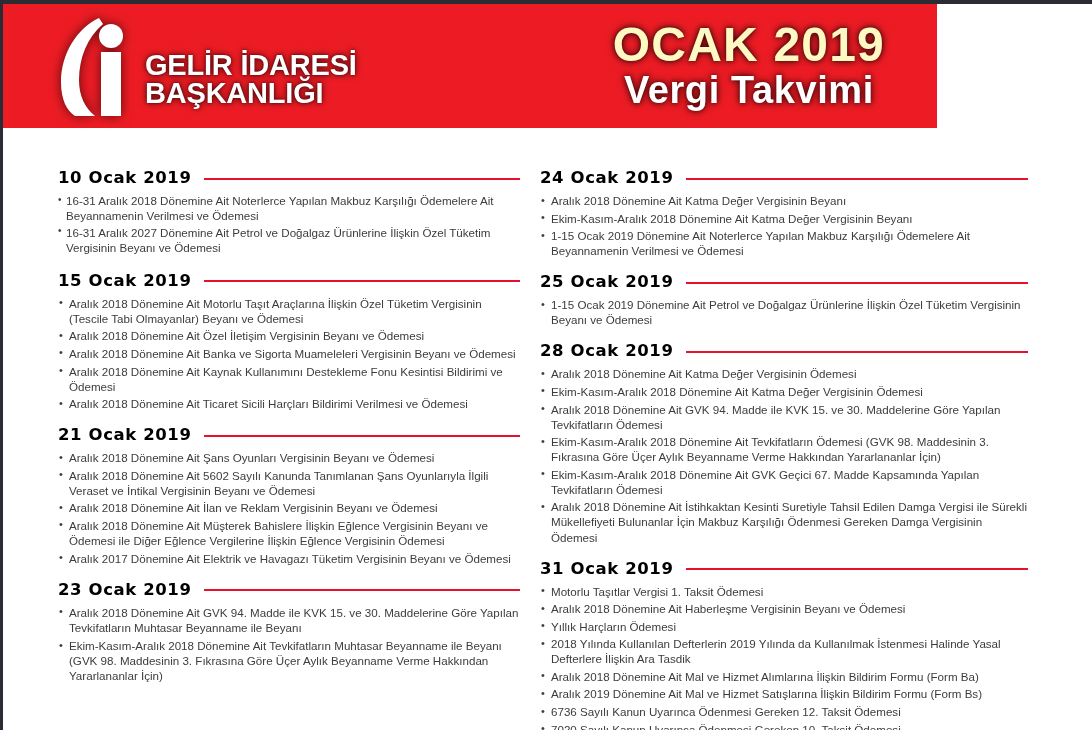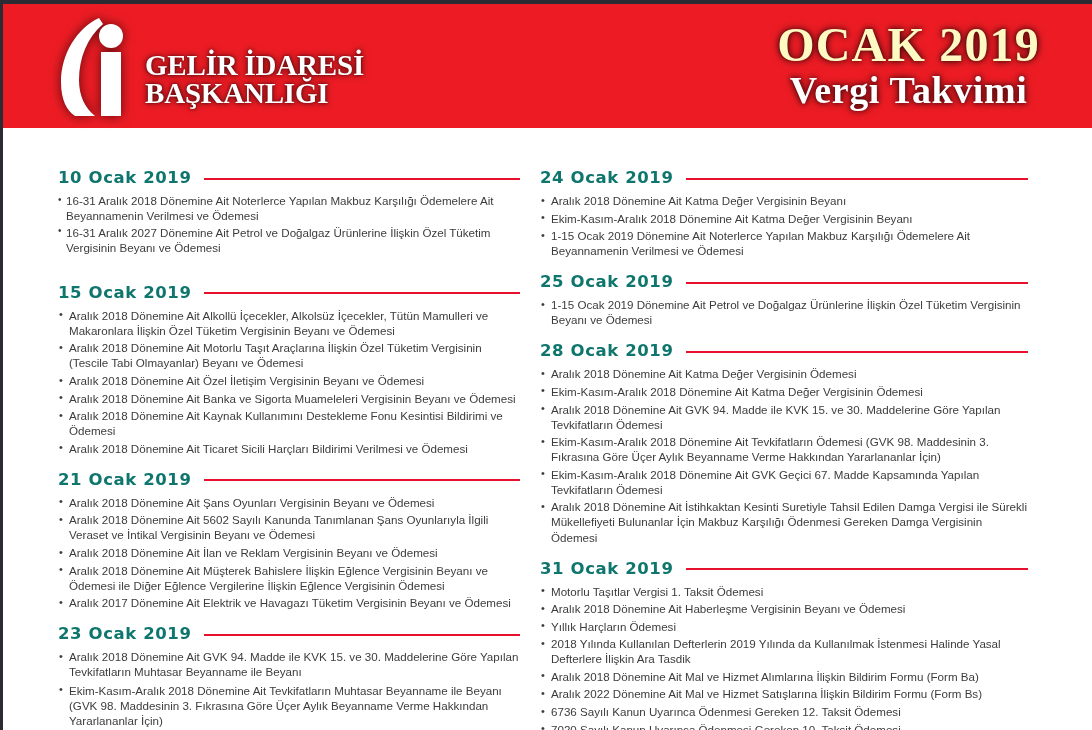--- a/index.html
+++ b/index.html
@@ -34,24 +34,23 @@
     top: 0; left: 0;
     width: 3px;
     height: 730px;
     background: #2b2b33;
   }
 
   
   #header {
     position: absolute;
     top: 4px; left: 3px;
-    width: 1089px;
+    width: 934px;
     height: 124px;
     background: #ED1C24;
-    font-family: Liberation Serif, serif;
   }
 
   
   .logo-lockup {
     position: absolute;
     left: 52px;
     top: 12px;
     display: flex;
     align-items: flex-end;
     gap: 4px;
@@ -115,21 +114,21 @@
 
   
   .section { margin-bottom: 0; }
   .section-head {
     display: flex;
     align-items: center;
     gap: 12px;
     margin-bottom: 6px;
   }
   .section-date {
-    color: #0f766e;
+    color: #000000;
     font-weight: bold;
     font-size: 16.5px;
     letter-spacing: 0.6px;
     white-space: nowrap;
     font-family: "DejaVu Sans", "Liberation Sans", sans-serif;
   }
   .section-rule {
     flex: 1 1 auto;
     height: 2px;
     background: #E8112D;
@@ -155,21 +154,21 @@
     left: 1px;
     top: -0.5px;
     color: #3C3C3E;
     font-size: 11px;
   }
   
   ul.items.tight li { padding-left: 8px; }
   ul.items.tight li::before { left: 0px; font-size: 10px; }
 
   
-  .sp-a ul.items { margin-bottom: 28px; }
+  .sp-a ul.items { margin-bottom: 16px; }
   .sp-b ul.items li { margin-bottom: 3.5px; }
   .sp-c ul.items li { margin-bottom: 2.5px; }
 </style>
 </head>
 <body>
 
 <div id="page">
 
   <div class="top-rule"></div>
   <div class="left-rule"></div>
@@ -209,21 +208,20 @@
           <li>16-31 Aralık 2027 Dönemine Ait Petrol ve Doğalgaz Ürünlerine İlişkin Özel Tüketim Vergisinin Beyanı ve Ödemesi</li>
         </ul>
       </div>
 
       <div class="section sp-c">
         <div class="section-head">
           <div class="section-date">15 Ocak 2019</div>
           <div class="section-rule"></div>
         </div>
         <ul class="items">
-          <li>Aralık 2018 Dönemine Ait Alkollü İçecekler, Alkolsüz İçecekler, Tütün Mamulleri ve Makaronlara İlişkin Özel Tüketim Vergisinin Beyanı ve Ödemesi</li>
           <li>Aralık 2018 Dönemine Ait Motorlu Taşıt Araçlarına İlişkin Özel Tüketim Vergisinin (Tescile Tabi Olmayanlar) Beyanı ve Ödemesi</li>
           <li>Aralık 2018 Dönemine Ait Özel İletişim Vergisinin Beyanı ve Ödemesi</li>
           <li>Aralık 2018 Dönemine Ait Banka ve Sigorta Muameleleri Vergisinin Beyanı ve Ödemesi</li>
           <li>Aralık 2018 Dönemine Ait Kaynak Kullanımını Destekleme Fonu Kesintisi Bildirimi ve Ödemesi</li>
           <li>Aralık 2018 Dönemine Ait Ticaret Sicili Harçları Bildirimi Verilmesi ve Ödemesi</li>
         </ul>
       </div>
 
       <div class="section sp-c">
         <div class="section-head">
@@ -296,21 +294,21 @@
         <div class="section-head">
           <div class="section-date">31 Ocak 2019</div>
           <div class="section-rule"></div>
         </div>
         <ul class="items">
           <li>Motorlu Taşıtlar Vergisi 1. Taksit Ödemesi</li>
           <li>Aralık 2018 Dönemine Ait Haberleşme Vergisinin Beyanı ve Ödemesi</li>
           <li>Yıllık Harçların Ödemesi</li>
           <li>2018 Yılında Kullanılan Defterlerin 2019 Yılında da Kullanılmak İstenmesi Halinde Yasal Defterlere İlişkin Ara Tasdik</li>
           <li>Aralık 2018 Dönemine Ait Mal ve Hizmet Alımlarına İlişkin Bildirim Formu (Form Ba)</li>
-          <li>Aralık 2022 Dönemine Ait Mal ve Hizmet Satışlarına İlişkin Bildirim Formu  (Form Bs)</li>
+          <li>Aralık 2019 Dönemine Ait Mal ve Hizmet Satışlarına İlişkin Bildirim Formu  (Form Bs)</li>
           <li>6736 Sayılı Kanun Uyarınca Ödenmesi Gereken 12. Taksit Ödemesi</li>
           <li>7020 Sayılı Kanun Uyarınca Ödenmesi Gereken 10. Taksit Ödemesi</li>
 
         </ul>
       </div>
 
     </div>
 
   </div>
 

